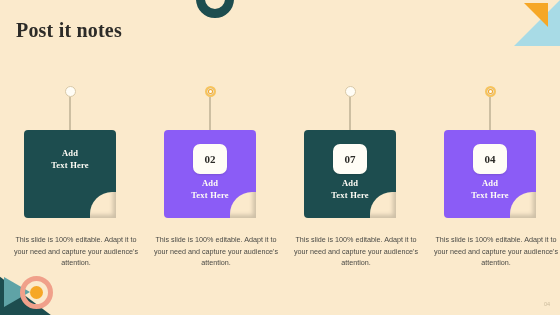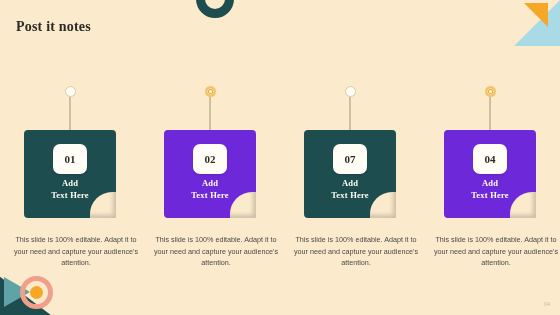--- a/index.html
+++ b/index.html
@@ -58,21 +58,21 @@
   }
   #deco-bl-dot {
     position:absolute; left:30px; bottom:16px;
     width:13px; height:13px; border-radius:50%;
     background:#f6a726;
   }
 
   
   #page-title {
     position:absolute; left:16px; top:19px;
-    font-size:14px; font-weight:bold; color:#2c2b28;
+    font-size:20px; font-weight:bold; color:#2c2b28;
     letter-spacing:.2px;
   }
 
   
   #columns {
     position:absolute; left:0; top:86px;
     width:560px; display:flex;
   }
   .column {
     width:140px; display:flex; flex-direction:column; align-items:center;
@@ -98,21 +98,21 @@
   
   .note {
     position:relative; width:92px; height:88px;
     border-top-left-radius:4px; border-top-right-radius:4px;
     border-bottom-left-radius:4px;
     display:flex; flex-direction:column;
     align-items:center; justify-content:flex-start;
     padding-top:14px;
   }
   .note.dark  { background:#1d4d4f; }
-  .note.light { background:#6d28d9; }
+  .note.light { background:#8b5cf6; }
   .note::after {
     
     content:""; position:absolute; right:0; bottom:0;
     width:26px; height:26px;
     background:#fbeacc;
     border-top-left-radius:22px;
   }
   .note .curl {
     position:absolute; right:0; bottom:0;
     width:26px; height:26px; z-index:1;
@@ -160,21 +160,20 @@
 <div id="deco-bl-dot"></div>
 
 <div id="page-title">Post it notes</div>
 
 <div id="columns">
 
   <div class="column">
     <div class="pin-dot"></div>
     <div class="pin-line"></div>
     <div class="note dark">
-      <div class="badge">01</div>
       <div class="note-label">
         <div>Add</div>
         <div>Text Here</div>
       </div>
       <div class="curl"></div>
     </div>
     <div class="body-text">This slide is 100% editable. Adapt it to your need and capture your audience's attention.</div>
   </div>
 
   <div class="column accent">

